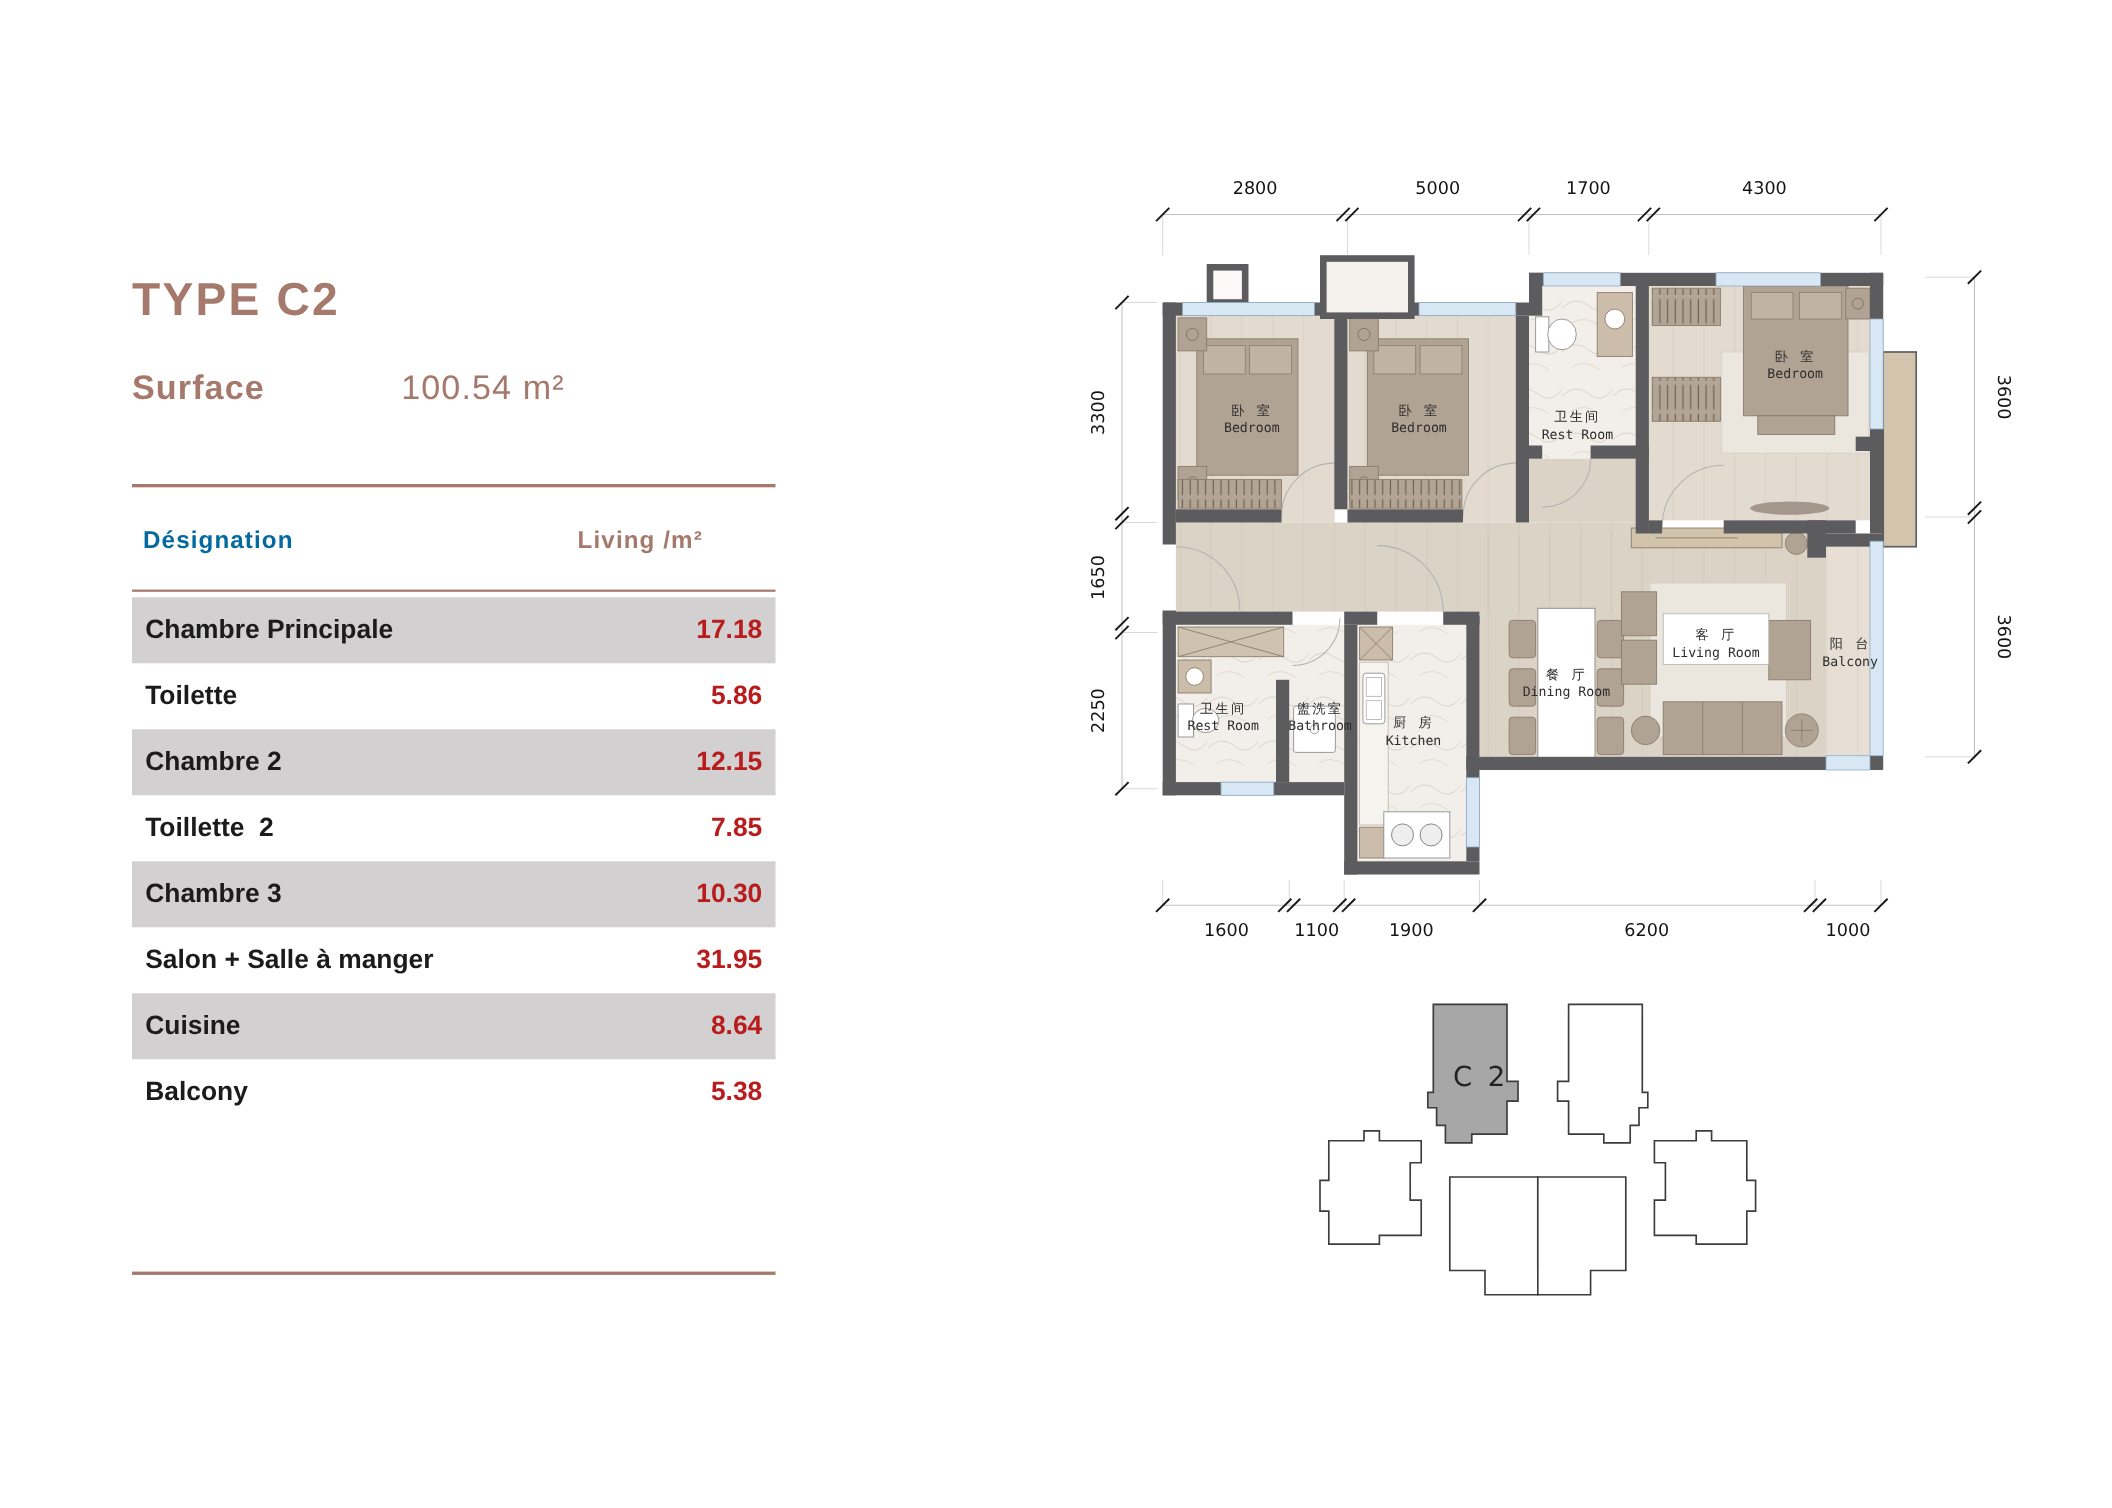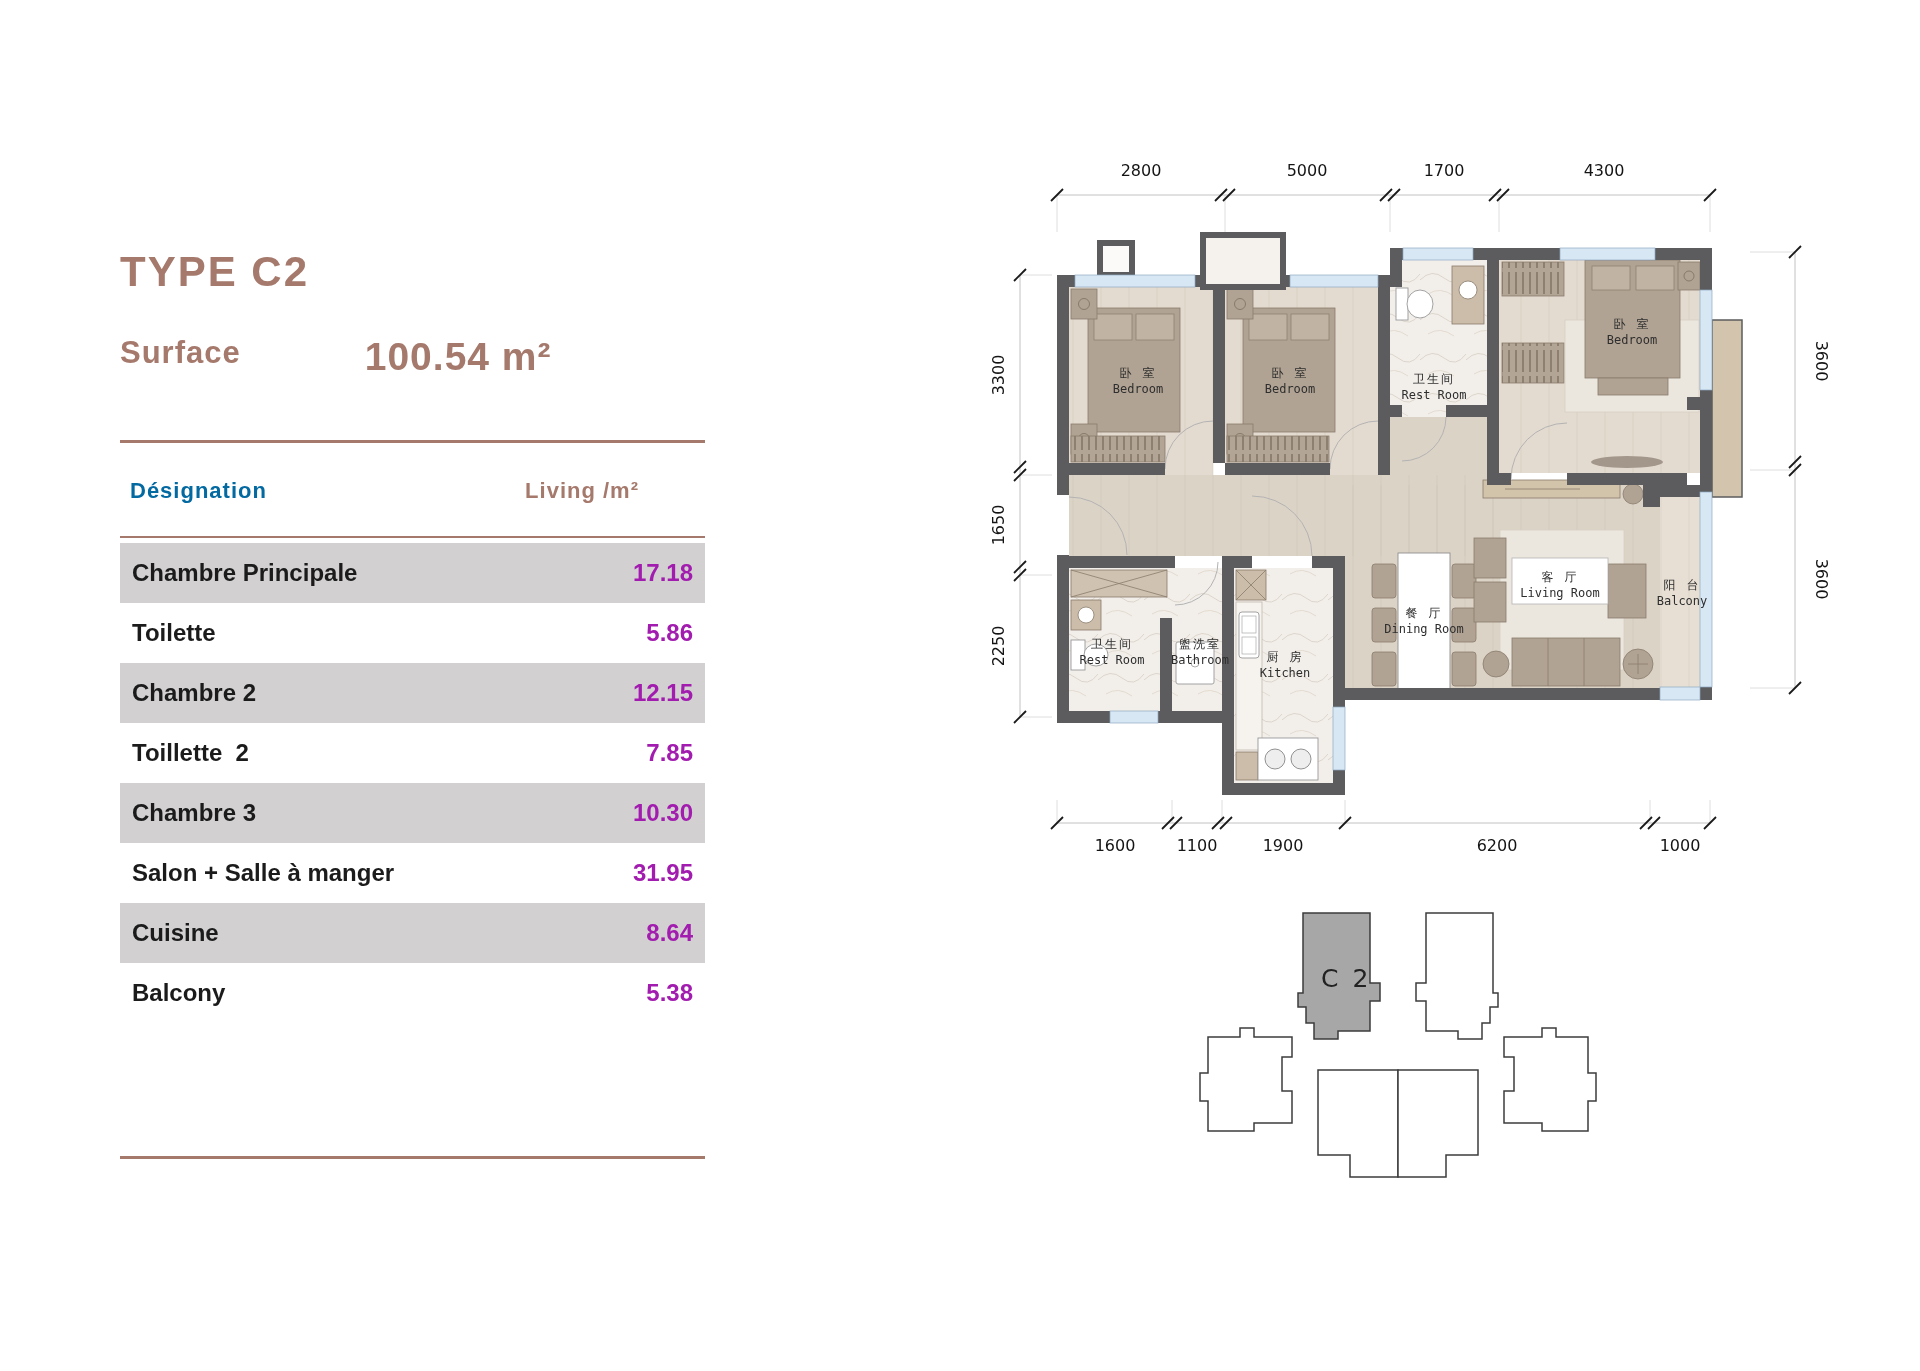--- a/index.html
+++ b/index.html
@@ -3,31 +3,31 @@
 <meta charset="utf-8">
 <style>
   html,body{margin:0;padding:0;background:#ffffff;}
   .page{position:relative;width:1920px;height:1371px;background:#fff;overflow:hidden;
         font-family:"Liberation Sans",sans-serif;}
   
   .abs{position:absolute;}
   .title{left:120px;top:248px;font-size:42px;font-weight:700;letter-spacing:2px;color:#a5796c;}
   .surfline{left:120px;top:335px;width:585px;display:flex;}
   .surf-label{font-size:31px;font-weight:700;color:#a5796c;letter-spacing:1px;}
-  .surf-value{font-size:39px;font-weight:700;color:#a5796c;margin-left:124px;letter-spacing:1px;}
+  .surf-value{font-size:31px;font-weight:400;color:#a5796c;margin-left:124px;letter-spacing:1px;}
   .rule{background:#a5796c;height:3px;}
   .thead{left:120px;top:478px;width:585px;display:flex;justify-content:space-between;}
   .thead .h1{font-size:22px;font-weight:700;color:#0369a1;letter-spacing:1px;padding-left:10px;}
   .thead .h2{font-size:22px;font-weight:700;color:#a5796c;letter-spacing:1px;margin-right:66px;}
   .tbody{left:120px;top:543px;width:585px;}
   .trow{height:60px;display:flex;align-items:center;justify-content:space-between;
         padding:0 12px;box-sizing:border-box;}
   .trow.gray{background:#d2d0d0;}
   .trow .lab{font-size:24px;font-weight:700;color:#1b1b1b;white-space:pre-wrap;}
-  .trow .val{font-size:24px;font-weight:700;color:#a21caf;}
+  .trow .val{font-size:24px;font-weight:700;color:#b91c1c;}
   
   .plansvg{position:absolute;left:960px;top:140px;}
   .keysvg{position:absolute;left:1180px;top:905px;}
   .w{fill:#5c5c5e;}
   .f{fill:#b1a393;stroke:#8a7c6c;stroke-width:0.8;}
   .fl{fill:#dcd3c7;}
   .fl2{fill:#e4dbd0;}
   .flb{fill:#e7dfd4;}
   .mar{fill:#f2efeb;}
   .win{fill:#d7e7f4;stroke:#8fa9c2;stroke-width:0.7;}

